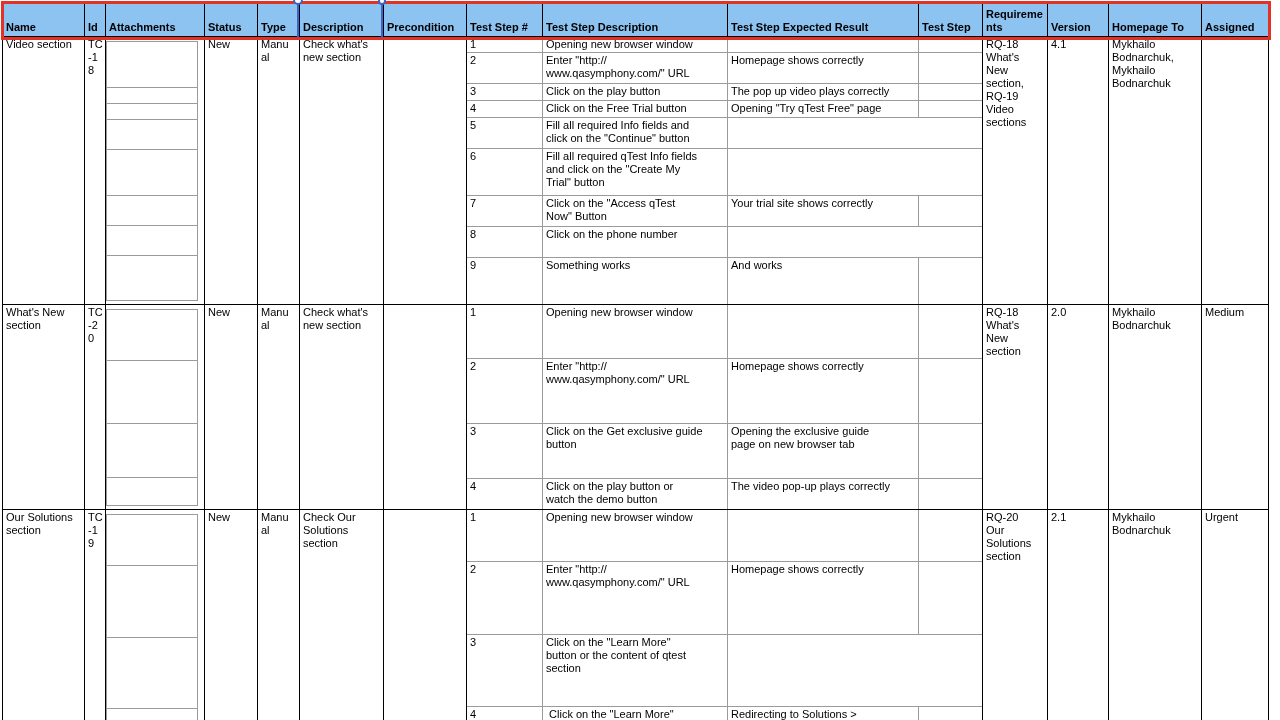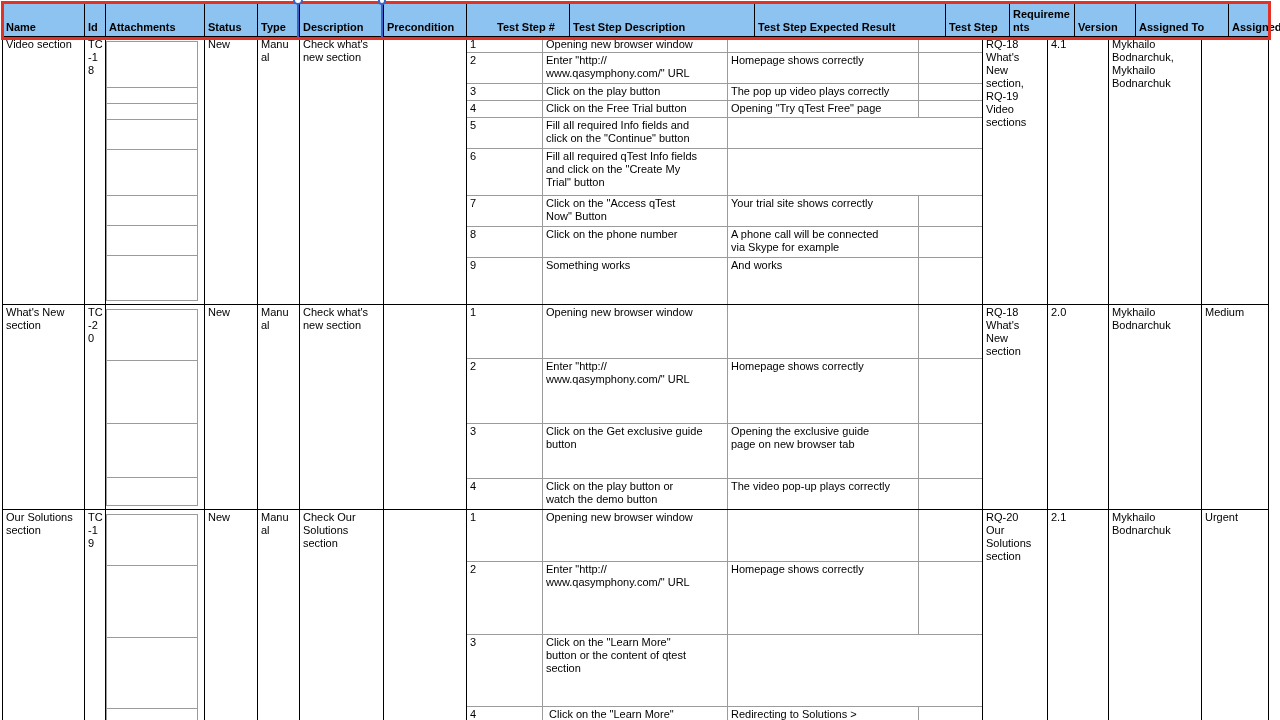--- a/index.html
+++ b/index.html
@@ -56,27 +56,27 @@
 
 <div class="sheet">
   <div class="hrow" id="header-row">
       <div class="hcell" style="flex: 0 0 82px;">Name</div>
       <div class="hcell" style="flex: 0 0 21px;">Id</div>
       <div class="hcell" style="flex: 0 0 99px;">Attachments</div>
       <div class="hcell" style="flex: 0 0 53px;">Status</div>
       <div class="hcell" style="flex: 0 0 42px;">Type</div>
       <div class="hcell" style="flex: 0 0 84px;">Description</div>
       <div class="hcell" style="flex: 0 0 83px;">Precondition</div>
-      <div class="hcell" style="flex: 0 0 76px; margin-left: 27px;">Test Step #</div>
+      <div class="hcell" style="flex: 0 0 76px;">Test Step #</div>
       <div class="hcell" style="flex: 0 0 185px;">Test Step Description</div>
       <div class="hcell" style="flex: 0 0 191px;">Test Step Expected Result</div>
       <div class="hcell" style="flex: 0 0 64px;">Test Step</div>
       <div class="hcell" style="flex: 0 0 65px;">Requirements</div>
       <div class="hcell" style="flex: 0 0 61px;">Version</div>
-      <div class="hcell" style="flex: 0 0 93px;">Assigned To</div>
+      <div class="hcell" style="flex: 0 0 93px;">Homepage To</div>
       <div class="hcell" style="flex: 0 0 67px;">Assigned</div>
     </div>
   <div id="body-rows">
       <div class="block" style="height: 268px;">
         <div class="cell" style="flex: 0 0 82px;">Video section</div>
         <div class="cell" style="flex: 0 0 21px;">TC-18</div>
         <div class="cell attach" style="flex: 0 0 99px;"><div class="abox" style="height: 47px;"></div><div class="abox" style="height: 17px;"></div><div class="abox" style="height: 17px;"></div><div class="abox" style="height: 31px;"></div><div class="abox" style="height: 47px;"></div><div class="abox" style="height: 31px;"></div><div class="abox" style="height: 31px;"></div><div class="abox" style="height: 46px;"></div></div>
         <div class="cell" style="flex: 0 0 53px;">New</div>
         <div class="cell type-cell" style="flex: 0 0 42px;">Manual</div>
         <div class="cell" style="flex: 0 0 84px;">Check what's
@@ -124,22 +124,20 @@
           <div class="steprow" style="height: 31px; flex: 0 0 31px;">
             <div class="scell" style="flex: 0 0 76px;">7</div>
             <div class="scell" style="flex: 0 0 185px;">Click on the "Access qTest
 Now" Button</div>
             <div class="scell" style="flex: 0 0 191px;">Your trial site shows correctly</div>
             <div class="scell last"></div>
           </div>
           <div class="steprow" style="height: 31px; flex: 0 0 31px;">
             <div class="scell" style="flex: 0 0 76px;">8</div>
             <div class="scell" style="flex: 0 0 185px;">Click on the phone number</div>
-            <div class="scell" style="flex: 0 0 191px;">A phone call will be connected
-via Skype for example</div>
             <div class="scell last"></div>
           </div>
           <div class="steprow" style="height: 47px; flex: 0 0 47px;">
             <div class="scell" style="flex: 0 0 76px;">9</div>
             <div class="scell" style="flex: 0 0 185px;">Something works</div>
             <div class="scell" style="flex: 0 0 191px;">And works</div>
             <div class="scell last"></div>
           </div>
         </div>
         <div class="cell" style="flex: 0 0 65px;">RQ-18

